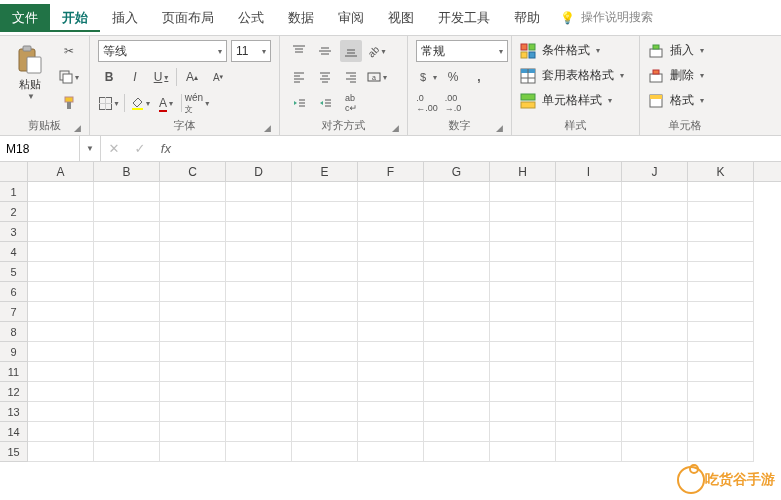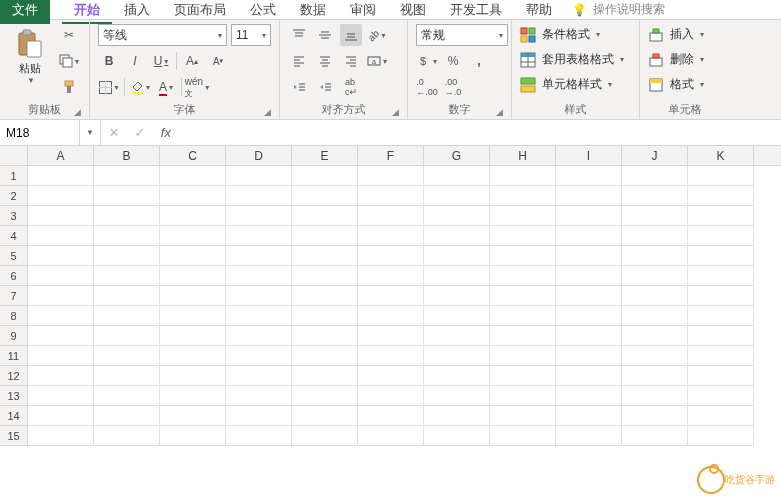--- a/index.html
+++ b/index.html
@@ -1,22 +1,22 @@
 <!DOCTYPE html>
 <html><head>
 <meta charset="utf-8">
 <style>
 * { margin:0; padding:0; box-sizing:border-box; font-family:"Microsoft YaHei","Segoe UI",sans-serif; }
 body { background:#fff; width:781px; height:500px; overflow:hidden; position:relative; font-size:12px; color:#333; }
 
 
-.tabs { display:flex; align-items:center; height:20px; background:#fff; border-bottom:1px solid #d4d4d4; }
+.tabs { display:flex; align-items:center; height:36px; background:#fff; border-bottom:1px solid #d4d4d4; }
 .tab { padding:0 12px; height:28px; line-height:28px; font-size:13px; color:#444; cursor:pointer; }
 .tab.file { background:#217346; color:#fff; }
-.tab.active { font-weight:bold; border-bottom:2px solid #217346; color:#8b5cf6;margin-left:12px; }
+.tab.active { font-weight:bold; border-bottom:2px solid #217346; color:#0f766e; }
 .bulb { margin-left:8px; color:#888; display:flex; align-items:center; gap:6px; }
 
 
 .ribbon { display:flex; height:100px; background:#f3f2f1; border-bottom:1px solid #d4d4d4; }
 .group { border-right:1px solid #d4d4d4; padding:4px 8px 2px 8px; display:flex; flex-direction:column; justify-content:space-between; }
 .group-body { display:flex; align-items:flex-start; gap:6px; flex:1; }
 .group-label { text-align:center; font-size:11px; color:#666; padding-top:2px; position:relative; }
 .group-label .dlg { position:absolute; right:0; bottom:0; font-size:9px; color:#888; cursor:pointer; }
 
 .bigbtn { display:flex; flex-direction:column; align-items:center; justify-content:center; width:44px; height:66px; cursor:pointer; }
@@ -49,21 +49,21 @@
 .grid { position:relative; }
 .colhdr { display:flex; height:20px; background:#f3f2f1; border-bottom:1px solid #d4d4d4; }
 .corner { width:28px; border-right:1px solid #d4d4d4; }
 .ch { width:66px; border-right:1px solid #d4d4d4; text-align:center; line-height:20px; font-size:12px; color:#444; }
 .rows { }
 .gr { display:flex; height:20px; }
 .rh { width:28px; background:#f3f2f1; border-right:1px solid #d4d4d4; border-bottom:1px solid #d4d4d4; text-align:center; line-height:20px; font-size:11px; color:#444; }
 .cell { width:66px; border-right:1px solid #e0e0e0; border-bottom:1px solid #e0e0e0; }
 
 
-.wm { position:absolute; right:6px; bottom:6px; display:flex; align-items:center; gap:0; font-size:10px; font-weight:normal; color:#f0a030; }
+.wm { position:absolute; right:6px; bottom:6px; display:flex; align-items:center; gap:0; font-size:14px; font-weight:bold; color:#f0a030; }
 .wm .face { width:28px; height:28px; border:2px solid #f0a030; border-radius:50%; position:relative; }
 .wm .face:before { content:""; position:absolute; width:6px; height:6px; border:2px solid #f0a030; border-radius:50%; top:-4px; right:4px; }
 
 svg { display:block; }
 </style>
 </head>
 <body>
 
 <div class="tabs">
   <div class="tab file">文件</div>

